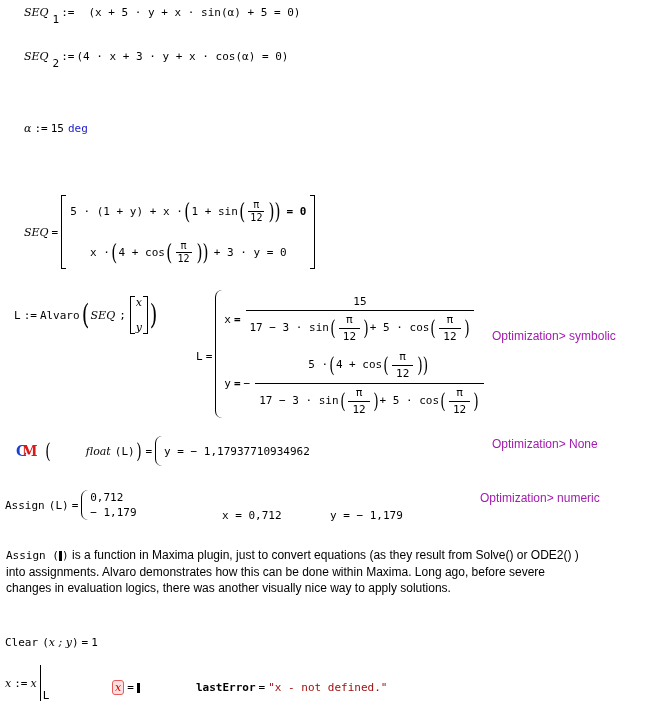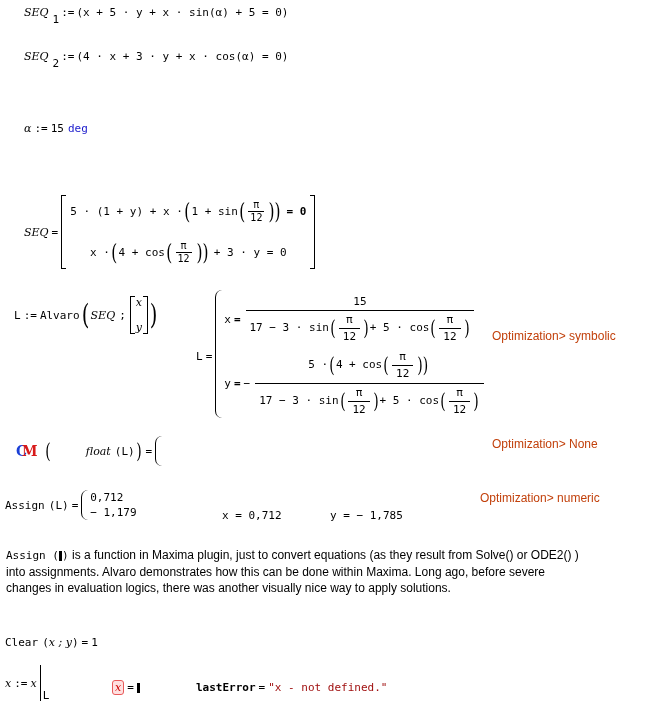--- a/index.html
+++ b/index.html
@@ -16,38 +16,38 @@
   .bigparen { display:inline-block; font-family:"DejaVu Serif", serif; font-weight:100; line-height:1; transform:scaleX(0.7); }
   .frac { display:inline-flex; flex-direction:column; align-items:center; vertical-align:middle; margin:0 2px; }
   .frac .num { padding:0 2px; line-height:12px; font-size:10px; }
   .frac .den { border-top:1px solid #000; padding:0 2px; line-height:12px; font-size:10px; }
   .frac.big .num, .frac.big .den { font-size:11px; line-height:14px; padding:1px 4px; }
   .unit { color:#1a1acc; }
   .matrix { display:inline-flex; flex-direction:column; align-items:center; border-left:1.5px solid #000; border-right:1.5px solid #000; padding:2px 8px; position:relative;gap:12px; }
   .matrix::before, .matrix::after { content:""; position:absolute; top:0; bottom:0; width:4px; border-top:1.5px solid #000; border-bottom:1.5px solid #000; }
   .matrix::before { left:0; } .matrix::after { right:0; }
   .brace { display:inline-block; border-left:1.5px solid #000; border-radius:8px 0 0 8px; width:6px; align-self:stretch; margin-right:2px; }
-  .opt { position:absolute; font-family:"Liberation Sans", sans-serif; font-size:12px; color:#c2410c; }
+  .opt { position:absolute; font-family:"Liberation Sans", sans-serif; font-size:12px; color:#a21caf; }
   .err-box { border:1px solid #e85a5a; background:#ffe0e0; border-radius:3px; padding:0 2px; color:#c00; font-style:italic; font-family:"DejaVu Serif", serif; }
   .placeholder { display:inline-block; width:3px; height:10px; background:#000; vertical-align:middle; }
   .str { color:#a01010; }
   .bold { font-weight:bold; }
   .maxima-icon { display:inline-block; width:22px; height:16px; position:relative; }
   .maxima-icon .m1 { position:absolute; left:0; top:0; color:#1a3fd6; font-weight:bold; font-family:"DejaVu Serif", serif; font-size:14px; }
   .maxima-icon .m2 { position:absolute; left:6px; top:0; color:#d81a1a; font-weight:bold; font-family:"DejaVu Serif", serif; font-size:14px; }
   .vbar { display:inline-block; border-left:1.5px solid #000; height:36px; margin-left:3px; position:relative; }
 </style>
 </head>
 <body>
 
 <div class="region row" style="left:24px; top:6px;">
   <span class="it">SEQ</span>
   <span class="sub">1</span>
   <span>:=</span>
-  <span style="margin-left:2px">(x + 5 · y + x · sin(α) + 5 = 0)</span>
+  <span style="margin-left:14px">(x + 5 · y + x · sin(α) + 5 = 0)</span>
 </div>
 
 <div class="region row" style="left:24px; top:50px;">
   <span class="it">SEQ</span>
   <span class="sub">2</span>
   <span>:=</span>
   <span style="margin-left:2px">(4 · x + 3 · y + x · cos(α) = 0)</span>
 </div>
 
 <div class="region row" style="left:24px; top:122px;">
@@ -175,38 +175,39 @@
     </span>
   <span class="bigparen" style="font-size:20px; margin-left:6px;">(</span>
   <span class="it" style="margin-left:34px">float</span>
   <span style="margin-left:4px">(</span>
     <span>L</span>
     <span>)</span>
   <span class="bigparen" style="font-size:20px">)</span>
   <span class="op">=</span>
   <span class="brace" style="height:30px;"></span>
   <div style="display:flex; flex-direction:column; line-height:15px;">
+    <span>y = − 1,17937710934962</span>
   </div>
 </div>
 <div class="opt" style="left:492px; top:437px;">Optimization&gt; None</div>
 
 <div class="region row" style="left:5px; top:490px;">
   <span>Assign</span>
   <span style="margin-left:4px">(</span>
     <span>L</span>
     <span>)</span>
   <span class="op">=</span>
   <span class="brace" style="height:30px;"></span>
   <div style="display:flex; flex-direction:column; line-height:15px;justify-content:center;">
     <span>0,712</span>
     <span>− 1,179</span>
   </div>
 </div>
 <div class="region" style="left:222px; top:509px;">x = 0,712</div>
-<div class="region" style="left:330px; top:509px;">y = − 1,785</div>
+<div class="region" style="left:330px; top:509px;">y = − 1,179</div>
 <div class="opt" style="left:480px; top:491px;">Optimization&gt; numeric</div>
 
 <div class="region sans" style="left:6px; top:547px; line-height:16px;">
   <div><span class="mono">Assign</span><span class="mono"> (<span class="placeholder"></span>)</span><span> is a function in Maxima plugin, just to convert equations (as they result from Solve() or ODE2() )</span></div>
   <div>into assignments. Alvaro demonstrates how this can be done within Maxima. Long ago, before severe</div>
   <div>changes in evaluation logics, there was another visually nice way to apply solutions.</div>
 </div>
 
 <div class="region row" style="left:5px; top:636px;">
   <span>Clear</span>

